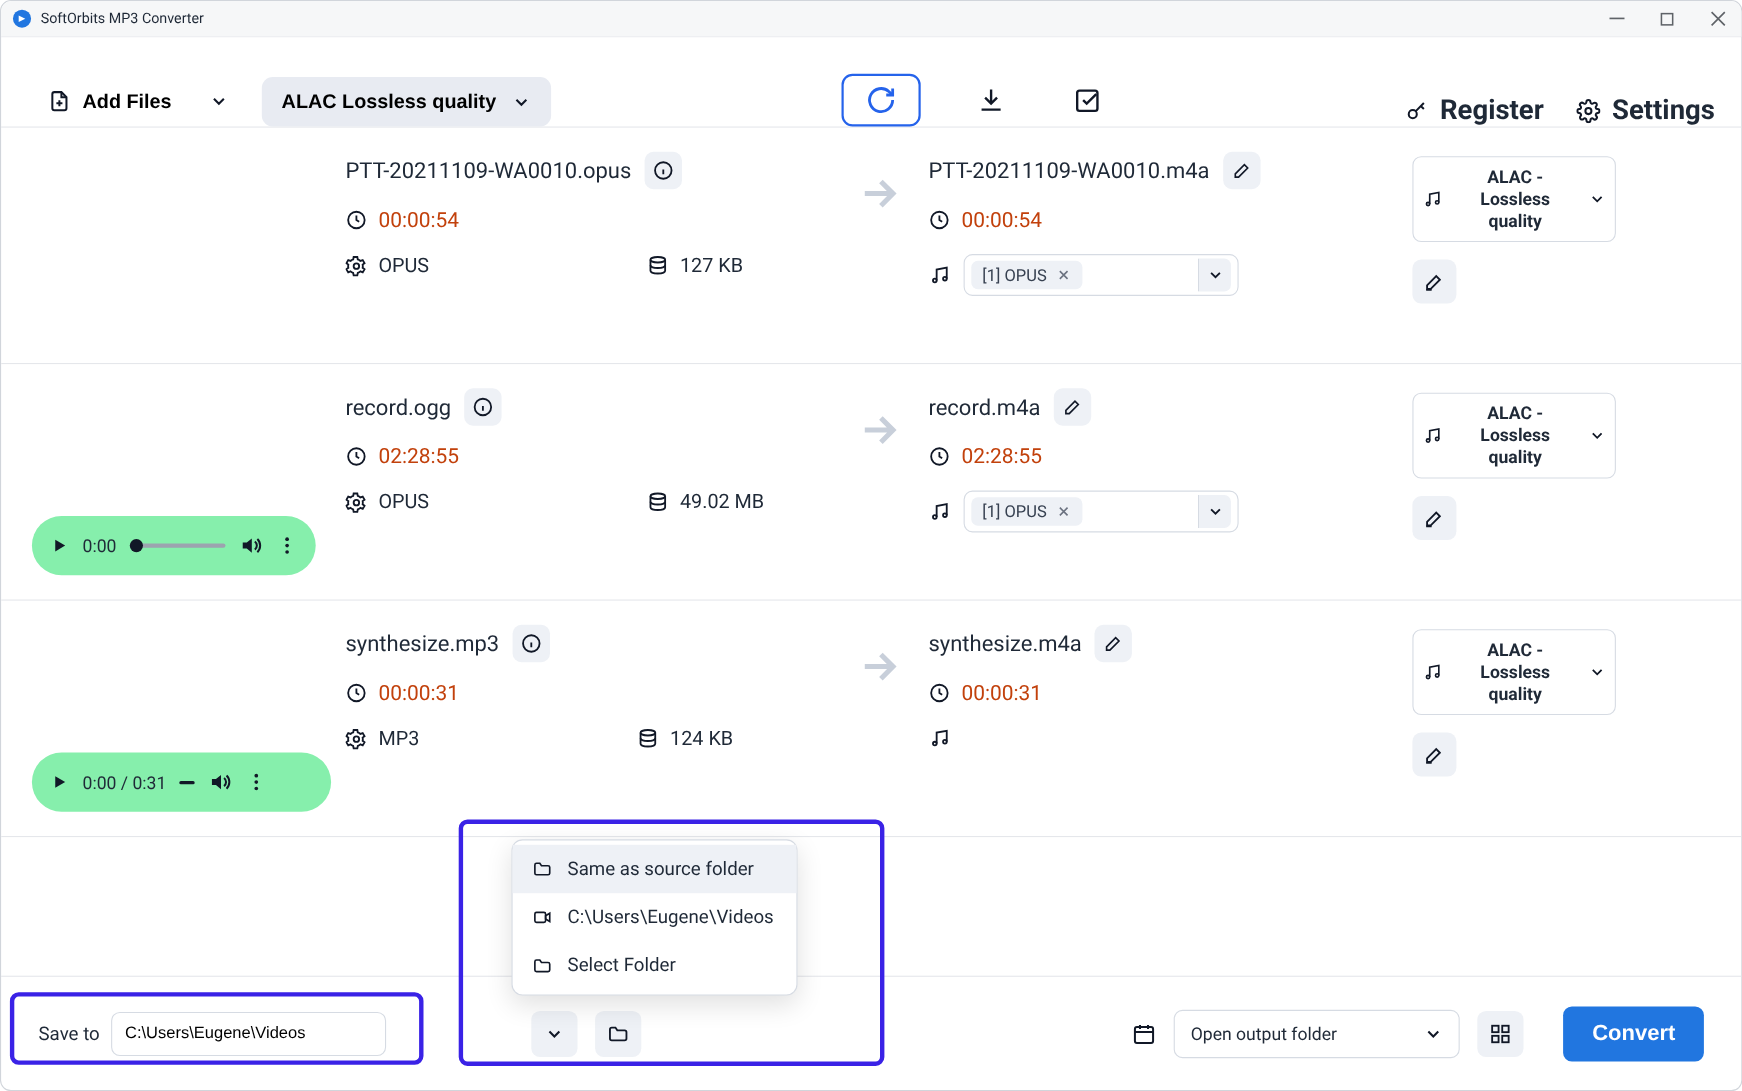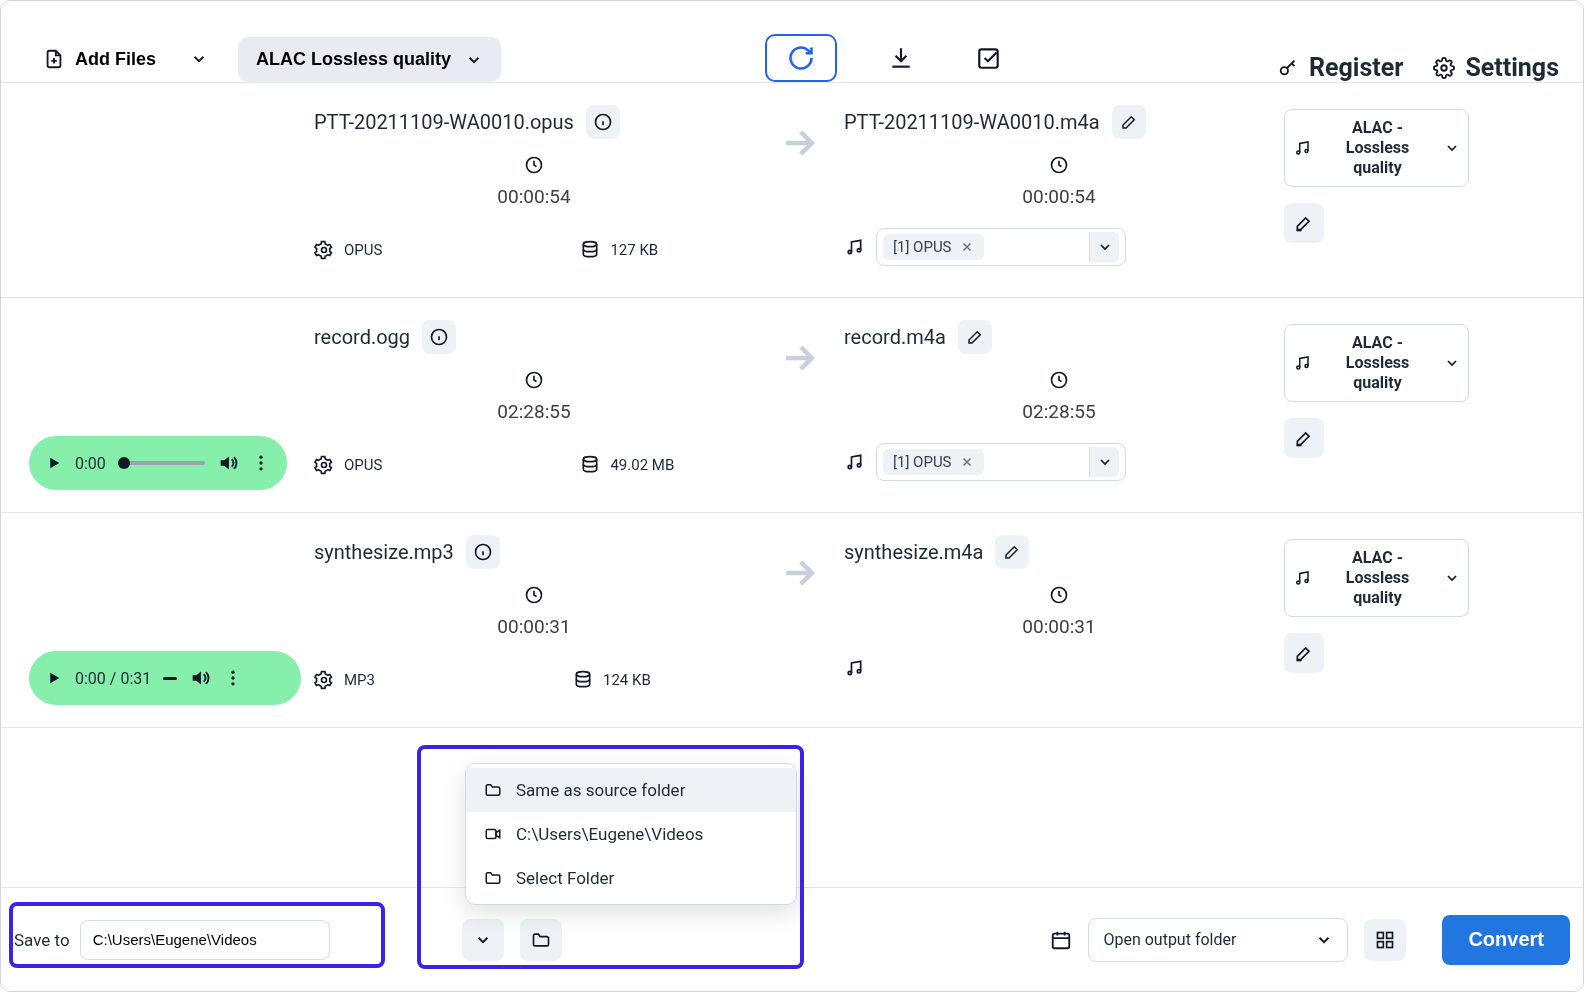--- a/index.html
+++ b/index.html
@@ -24,65 +24,91 @@
 
 .list { flex: 1; overflow: auto; }
 .row { display: flex; align-items: flex-start; padding: 22px 22px 22px 28px; border-bottom: 1px solid #e5e7eb; gap: 10px; min-height: 185px; position: relative; }
 .player-col { width: 275px; display: flex; align-items: flex-end; height: 170px; }
 .source-col { width: 440px; }
 .arrow-col { width: 70px; display: flex; align-items: center; justify-content: center; padding-top: 16px; }
 .target-col { width: 430px; }
 .quality-col { flex: 1; display:flex; flex-direction:column; align-items:flex-start; gap:12px; padding-top: 4px; }
 .file-name { font-size: 20px; font-weight: 400; display:flex; align-items:center; gap:12px; }
 .info-badge { width: 34px; height: 34px; border-radius: 8px; background: #eef1f6; display:inline-flex; align-items:center; justify-content:center; color:#3b4252; cursor:pointer;}
-.meta { display:flex; align-items:center; gap: 10px; font-size: 19px; margin-top: 16px; color:#404040;flex-direction:column;}
-.meta2 { display:flex; align-items:center; gap: 28px; margin-top: 32px; font-size: 15px;}
+.meta { display:flex; align-items:center; gap: 10px; font-size: 19px; margin-top: 16px; color:#c2410c;}
+.meta2 { display:flex; align-items:center; gap: 28px; margin-top: 20px; font-size: 18px;}
 .meta2 .chunk { display:flex; align-items:center; gap:10px; }
 
 .tag-box { border:1px solid #d6dbe3; border-radius:8px; display:flex; align-items:center; padding: 4px 6px; gap:8px; min-width: 250px; height:38px;}
 .tag-chip { background:#eef1f6; border-radius:6px; padding:4px 10px; display:flex; align-items:center; gap:8px; font-size:15px; color:#374151;}
 .tag-dd { margin-left:auto; width:30px; height:30px; display:flex; align-items:center; justify-content:center; border-left:1px solid #d6dbe3; cursor:pointer; background:#eef1f6; border-radius: 0 6px 6px 0;}
 .track-tag-area{display:flex;align-items:center;gap:12px;margin-top:20px;}
 
 .quality-box { border:1px solid #d6dbe3; border-radius:8px; display:flex; align-items:center; padding: 8px 8px; gap:10px; width: 185px; cursor:pointer;}
 .quality-box .lbl { font-size:16px; font-weight:700; text-align:center; flex:1; line-height:1.25;}
 .edit-btn { width:40px; height:40px; background:#eef1f6; border-radius:8px; display:flex; align-items:center; justify-content:center; cursor:pointer; margin-top:4px;}
 
 .player { background:#86efac; border-radius: 999px; height:54px; display:flex; align-items:center; padding: 0 16px; gap:12px; width: 258px;}
 .player .play { cursor:pointer;}
 .player .time { font-size:16px;}
 .player .bar { flex:1; height:4px; background:#9ca3af; border-radius:2px; position:relative;}
 .player .bar .dot { width:12px; height:12px; background:#111827; border-radius:50%; position:absolute; left:0; top:-4px;}
 .player .icon { cursor:pointer;}
 .player.wide { width: 272px;}
 .player .dash{width:14px;height:3px;background:#111827;border-radius:2px;}
 
-.footer { height: 104px; border-top:1px solid #e5e7eb; display:flex; align-items:center; padding: 0 13px; gap: 16px; position:relative;}
+.footer { height: 104px; border-top:1px solid #e5e7eb; display:flex; align-items:center; padding: 0 34px; gap: 16px; position:relative;}
 .save-to { display:flex; align-items:center; gap:10px; font-size:17px;}
 .save-to input { width: 250px; height: 40px; border:1px solid #d6dbe3; border-radius:8px; padding: 0 12px; font-size:15px;}
 .footer .small-btn { width:42px; height:42px; background:#eef1f6; border-radius:8px; display:flex; align-items:center; justify-content:center; cursor:pointer;}
 .open-out { display:flex; align-items:center; gap:10px; border:1px solid #d6dbe3; border-radius:8px; height:44px; padding:0 14px; cursor:pointer; width: 260px;}
 .open-out span:first-child{flex:1;font-size:16px;}
 .convert-btn { background:#2176e0; color:#fff; font-weight:700; font-size:20px; height:50px; padding:0 26px; border:none; border-radius:8px; cursor:pointer;margin-left:20px;}
 
 .hi-1 { position:absolute; border:4px solid #3a22e6; border-radius:8px; pointer-events:none; z-index:100;}
 .hi-box-a { left:8px; top:901px; width:376px; height:66px;}
 .hi-box-b { left:416px; top:744px; width:387px; height:224px;}
 
-.popup { position:absolute; left:464px; top:762px; width:332px; background:#fff; border:1px solid #d6dbe3; border-radius:10px; box-shadow: 0 8px 24px rgba(0,0,0,0.12); z-index: 50; padding: 4px 0;}
+.popup { position:absolute; left:464px; top:762px; width:260px; background:#fff; border:1px solid #d6dbe3; border-radius:10px; box-shadow: 0 8px 24px rgba(0,0,0,0.12); z-index: 50; padding: 4px 0;}
 .popup-item { display:flex; align-items:center; gap:14px; padding: 12px 18px; font-size:17px; cursor:pointer;}
 .popup-item.sel { background:#eef1f6;}
 
 svg { display:block; }
 </style>
 </head>
 <body>
 
 <div class="window">
 
+  <div class="titlebar">
+    <span class="logo">
+      <svg width="18" height="18" viewBox="0 0 24 24">
+          <circle cx="12" cy="12" r="11" fill="#2176e0"></circle>
+          <path d="M8 8l8 4-8 4z" fill="#fff"></path>
+        </svg>
+    </span>
+    <span class="title">SoftOrbits MP3 Converter</span>
+    <div class="controls">
+      <span>
+          <svg width="14" height="14" viewBox="0 0 14 14">
+            <rect y="6" width="14" height="1.5" fill="#5f6368"></rect>
+          </svg>
+        </span>
+      <span>
+          <svg width="13" height="13" viewBox="0 0 14 14">
+            <rect x="1.5" y="1.5" width="11" height="11" stroke="#5f6368" stroke-width="1.5" fill="none"></rect>
+          </svg>
+        </span>
+      <span>
+          <svg width="14" height="14" viewBox="0 0 14 14">
+            <path d="M1 1l12 12M13 1L1 13" stroke="#5f6368" stroke-width="1.5"></path>
+          </svg>
+        </span>
+    </div>
+  </div>
 
   <div class="toolbar">
     <div class="add-files">
       <button class="btn">
         <span>
             <svg width="22" height="22" viewBox="0 0 24 24" fill="none" stroke="#111827" stroke-width="2">
               <path d="M14 3H7a2 2 0 0 0-2 2v14a2 2 0 0 0 2 2h10a2 2 0 0 0 2-2V8z"></path>
               <path d="M14 3v5h5"></path>
               <path d="M12 11v6M9 14h6"></path>
             </svg>

